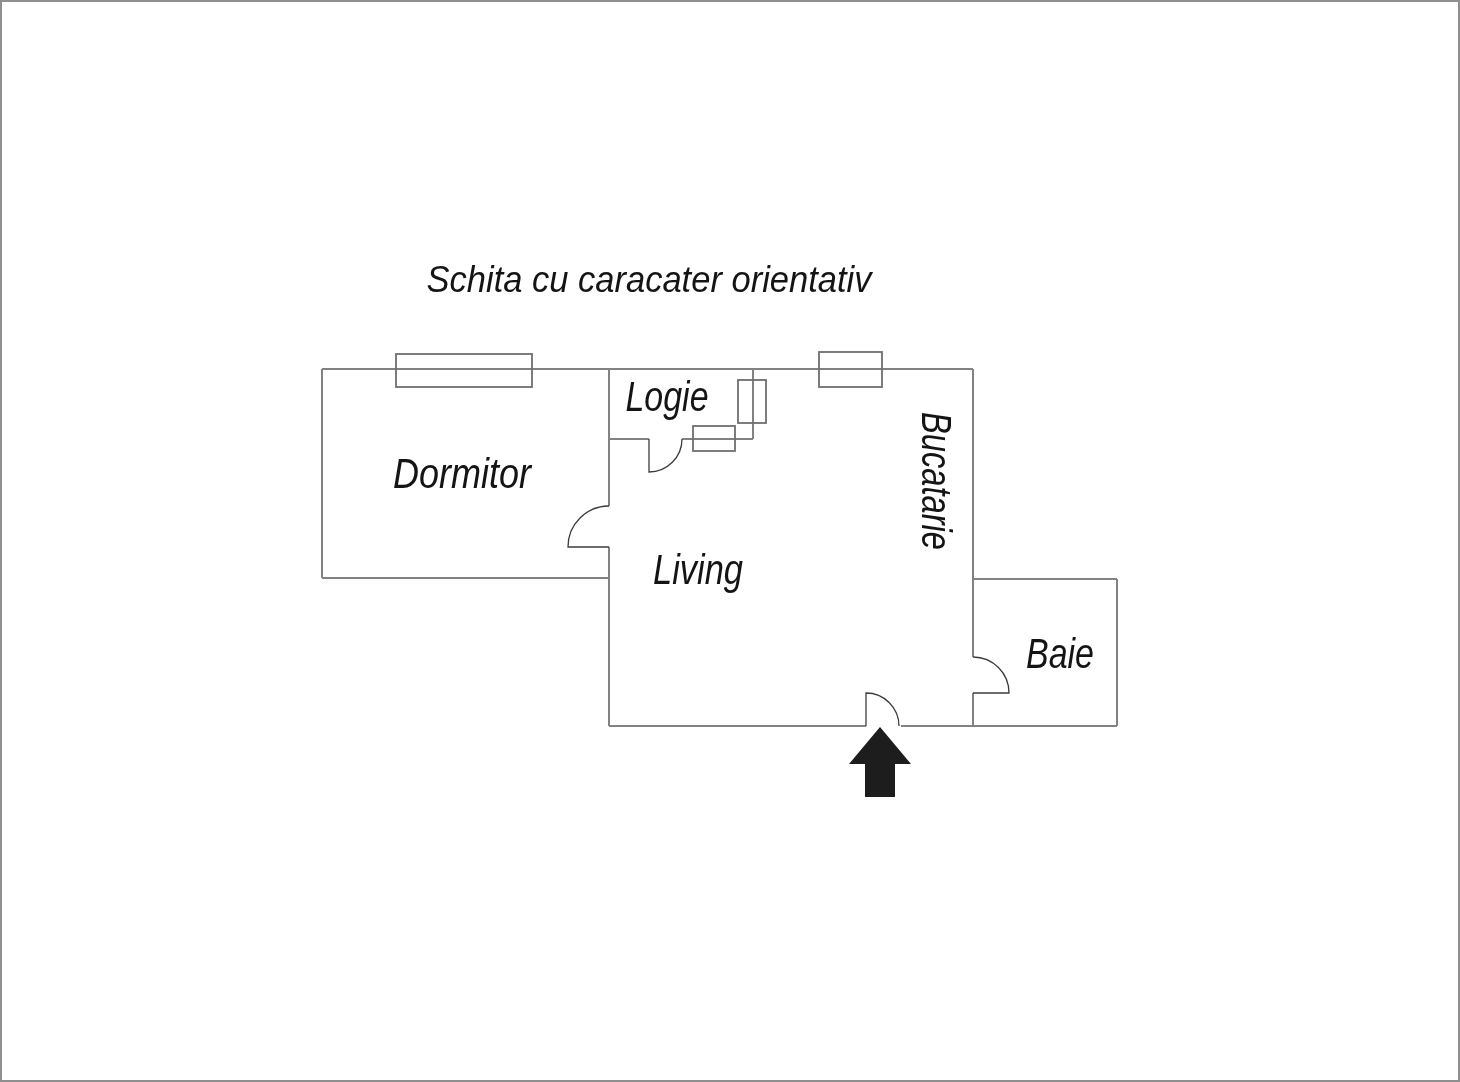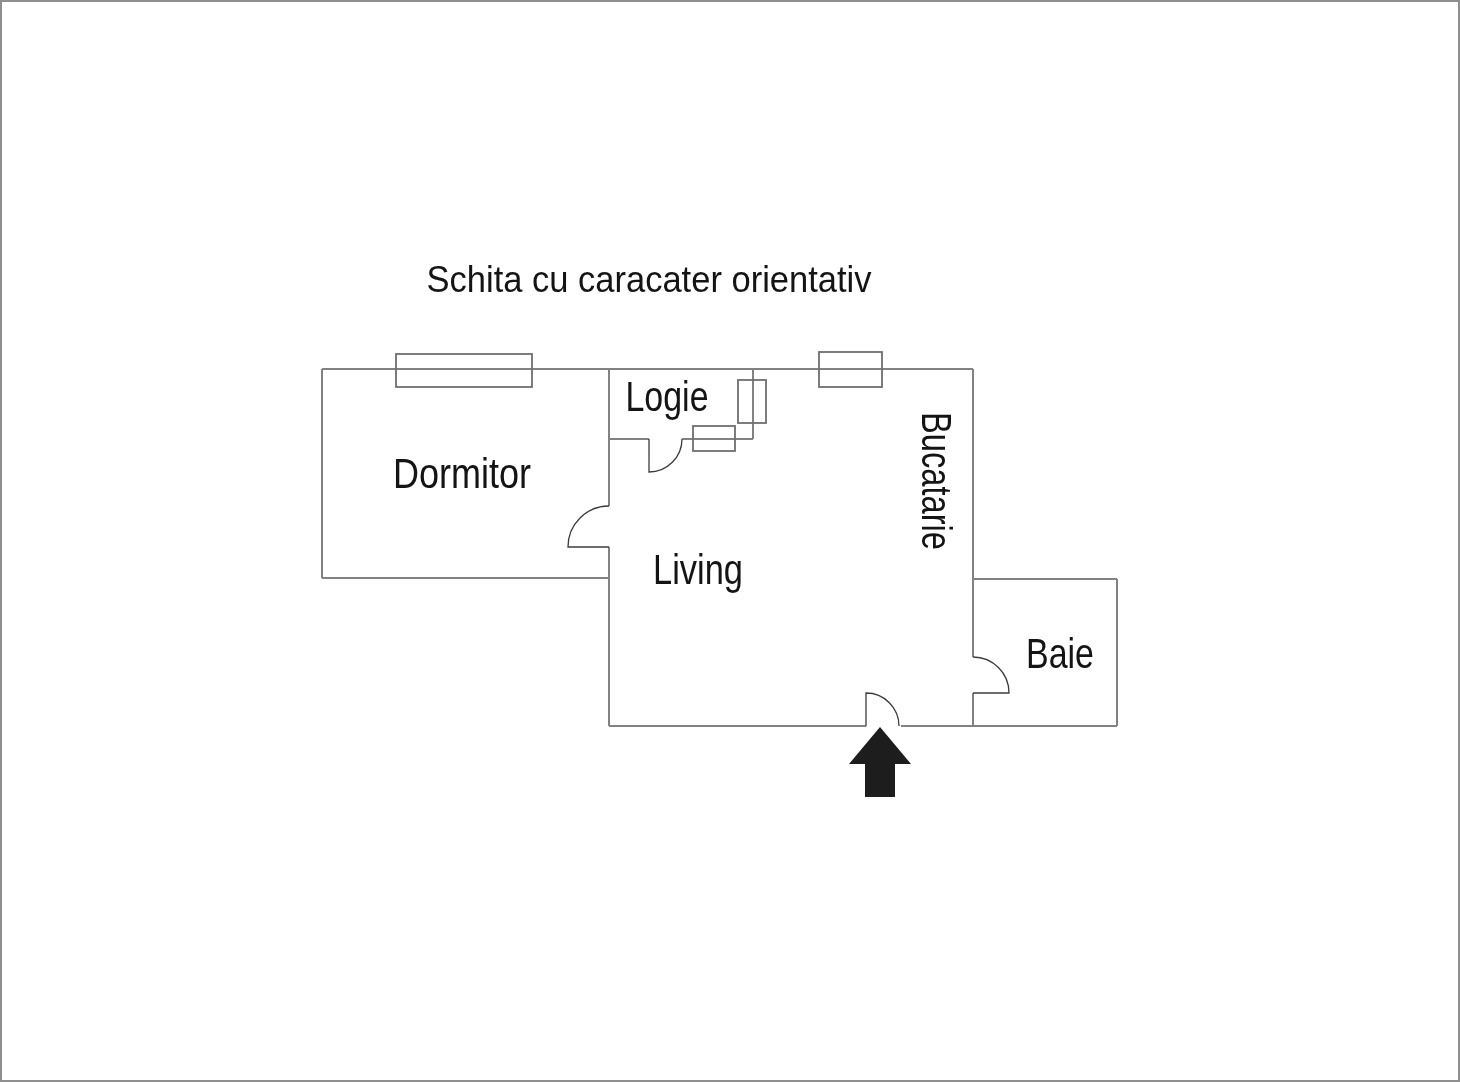--- a/index.html
+++ b/index.html
@@ -6,20 +6,21 @@
     margin: 0;
     padding: 0;
     background: #ffffff;
   }
   #app {
     position: relative;
     width: 1160px;
     height: 1082px;
     background: #ffffff;
     font-family: "Liberation Sans", sans-serif;
+    font-style: italic;
   }
   svg { display: block; }
   .wall   { stroke: #828282; stroke-width: 2;   fill: none; }
   .window { stroke: #6f6f6f; stroke-width: 1.8; fill: none; }
   .door   { stroke: #3c3c3c; stroke-width: 1.3; fill: none; }
   .arrow  { fill: #1d1d1d; stroke: none; }
   .room-label {
     fill: #141414;
     font-size: 43px;
     font-family: "Liberation Sans", sans-serif;

